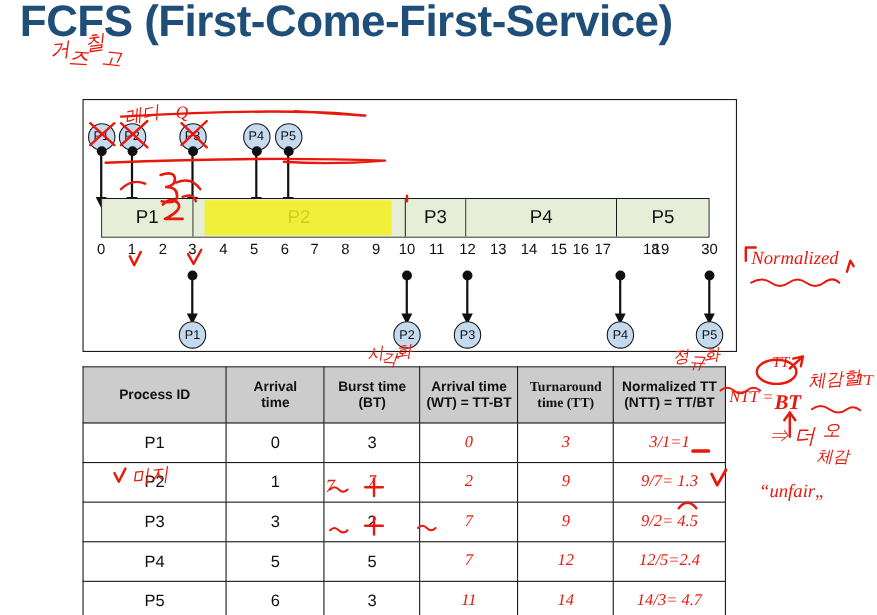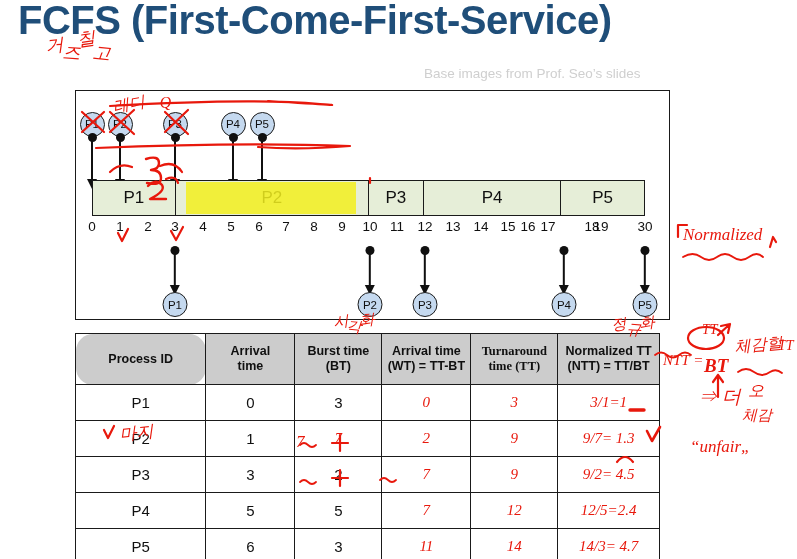--- a/index.html
+++ b/index.html
@@ -113,21 +113,20 @@
     pointer-events:none;
   }
   .hw-num{font-family:"Liberation Serif", serif;font-style:italic;}
 </style>
 </head>
 <body>
 
 <div id="root">
 
   <div class="slide-title">FCFS (First-Come-First-Service)</div>
-  <div class="credit">Base images from Prof. Seo’s slides</div>
 
   <div class="chart-box"></div>
 
   <div class="arr-marker" style="left:92px;top:124px;">
     <div class="bubble">P1</div>
     <div class="dot"></div>
     <div class="stem" style="height:42px;"></div>
   </div>
   <div class="arr-marker" style="left:120px;top:124px;">
     <div class="bubble">P2</div>
@@ -203,21 +202,21 @@
   </div>
   <div>
     <div class="cdot" style="left:645px;"></div>
     <div class="cstem" style="left:645px;"></div>
     <div class="cbubble" style="left:645px;">P5</div>
   </div>
 
   <table class="tbl">
     <thead>
       <tr>
-        <th style="width:113px;border-radius:17px;">
+        <th style="width:113px;">
           <div>Process ID</div>
         </th>
         <th style="width:77px;">
           <div>Arrival</div>
           <div>time</div>
         </th>
         <th style="width:75px;">
           <div>Burst time</div>
           <div>(BT)</div>
         </th>

